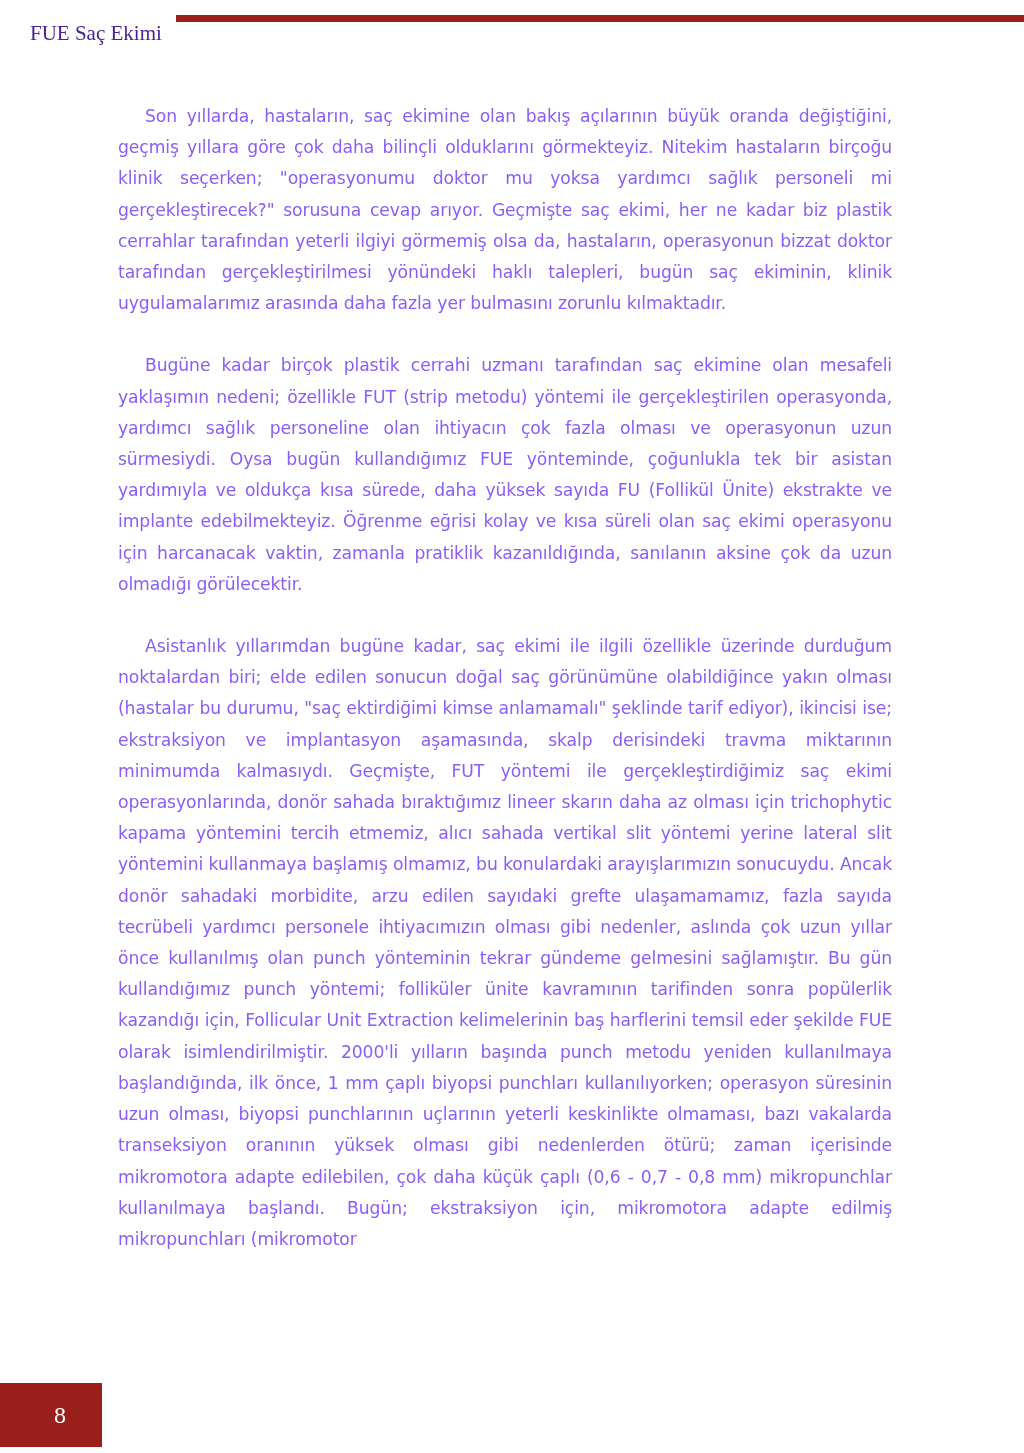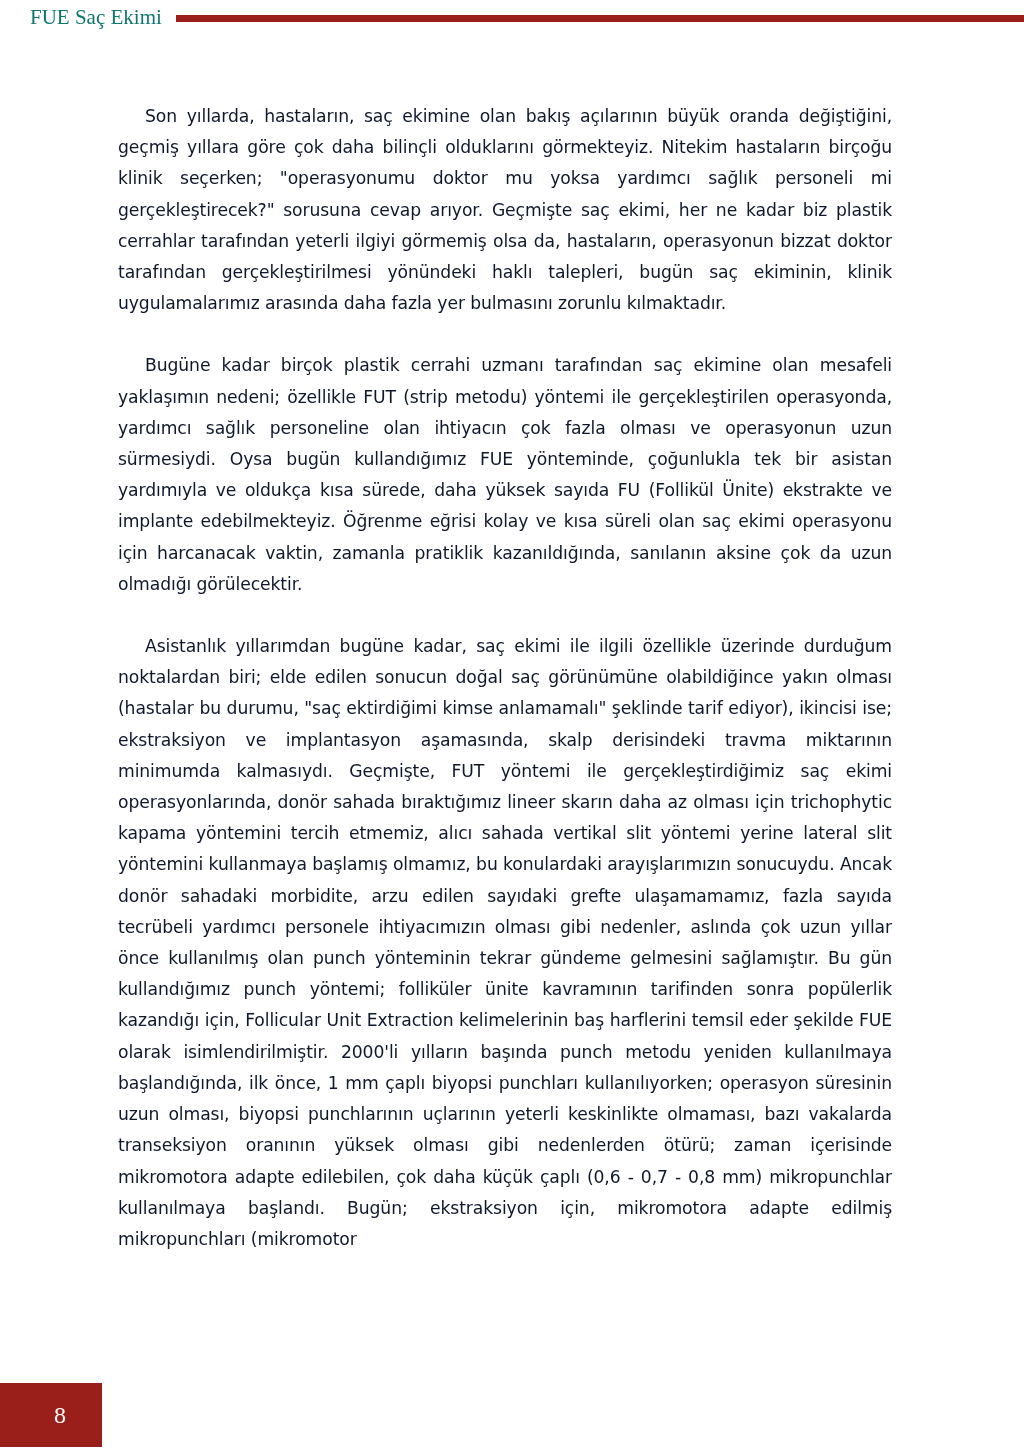--- a/index.html
+++ b/index.html
@@ -1,32 +1,32 @@
 <!DOCTYPE html>
 <html><head>
 <meta charset="utf-8">
 <style>
   html, body { margin: 0; padding: 0; background: #ffffff; }
   body { width: 1024px; height: 1453px; position: relative; overflow: hidden; }
   .header {
     position: absolute; left: 0; top: 0; width: 1024px; height: 40px;
   }
   .header-title {
-    position: absolute; left: 30px; top: 5px;
+    position: absolute; left: 30px; top: 21px;
     font-family: "Liberation Serif", "DejaVu Serif", serif;
-    font-size: 21px; color: #0f766e; white-space: nowrap;
+    font-size: 21px; color: #4c1d95; white-space: nowrap;
   }
   .header-rule {
     position: absolute; left: 176px; top: 15px; width: 848px; height: 7px;
     background: #9a1f1b;
   }
   .content {
     position: absolute; left: 118px; top: 101px; width: 774px;
     font-family: "DejaVu Sans", sans-serif;
-    font-size: 17.2px; line-height: 31.2px; color: #0f172a;
+    font-size: 17.2px; line-height: 31.2px; color: #8b5cf6;
     letter-spacing: -0.1px;
   }
   .para {
     margin: 0 0 31px 0;
     text-align: justify;
     text-indent: 27px;
     hyphens: none;
   }
   .para:last-child { margin-bottom: 16px; }
   .page-num-box {

